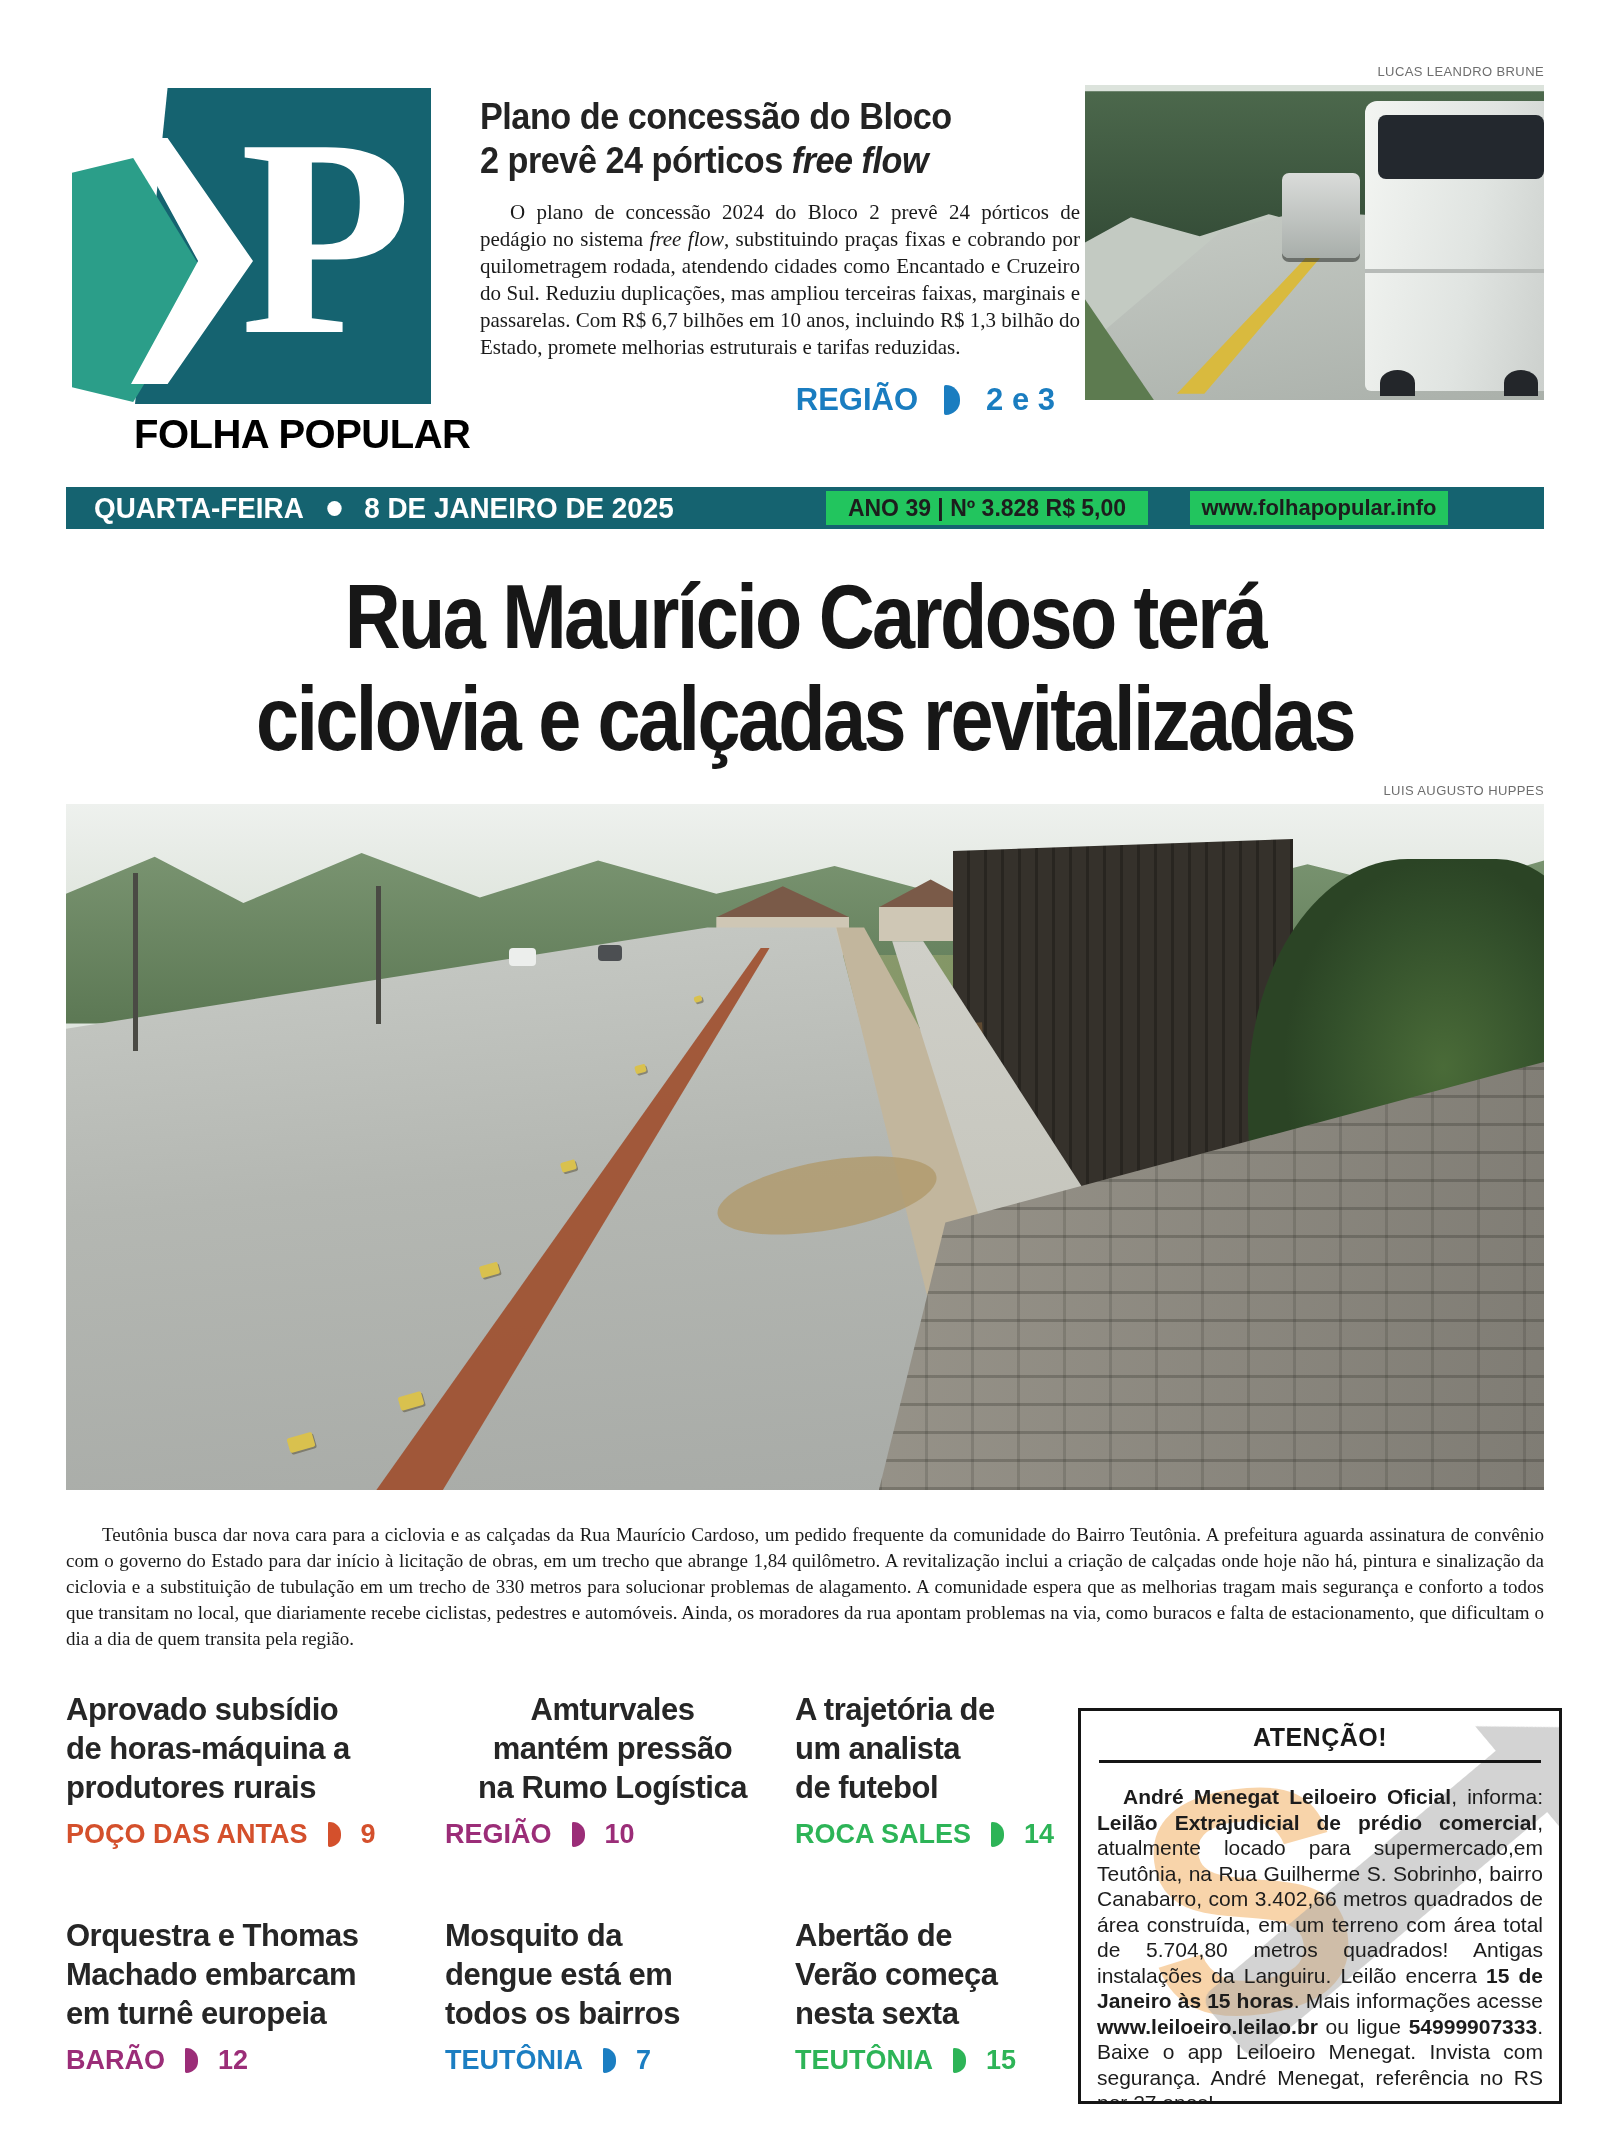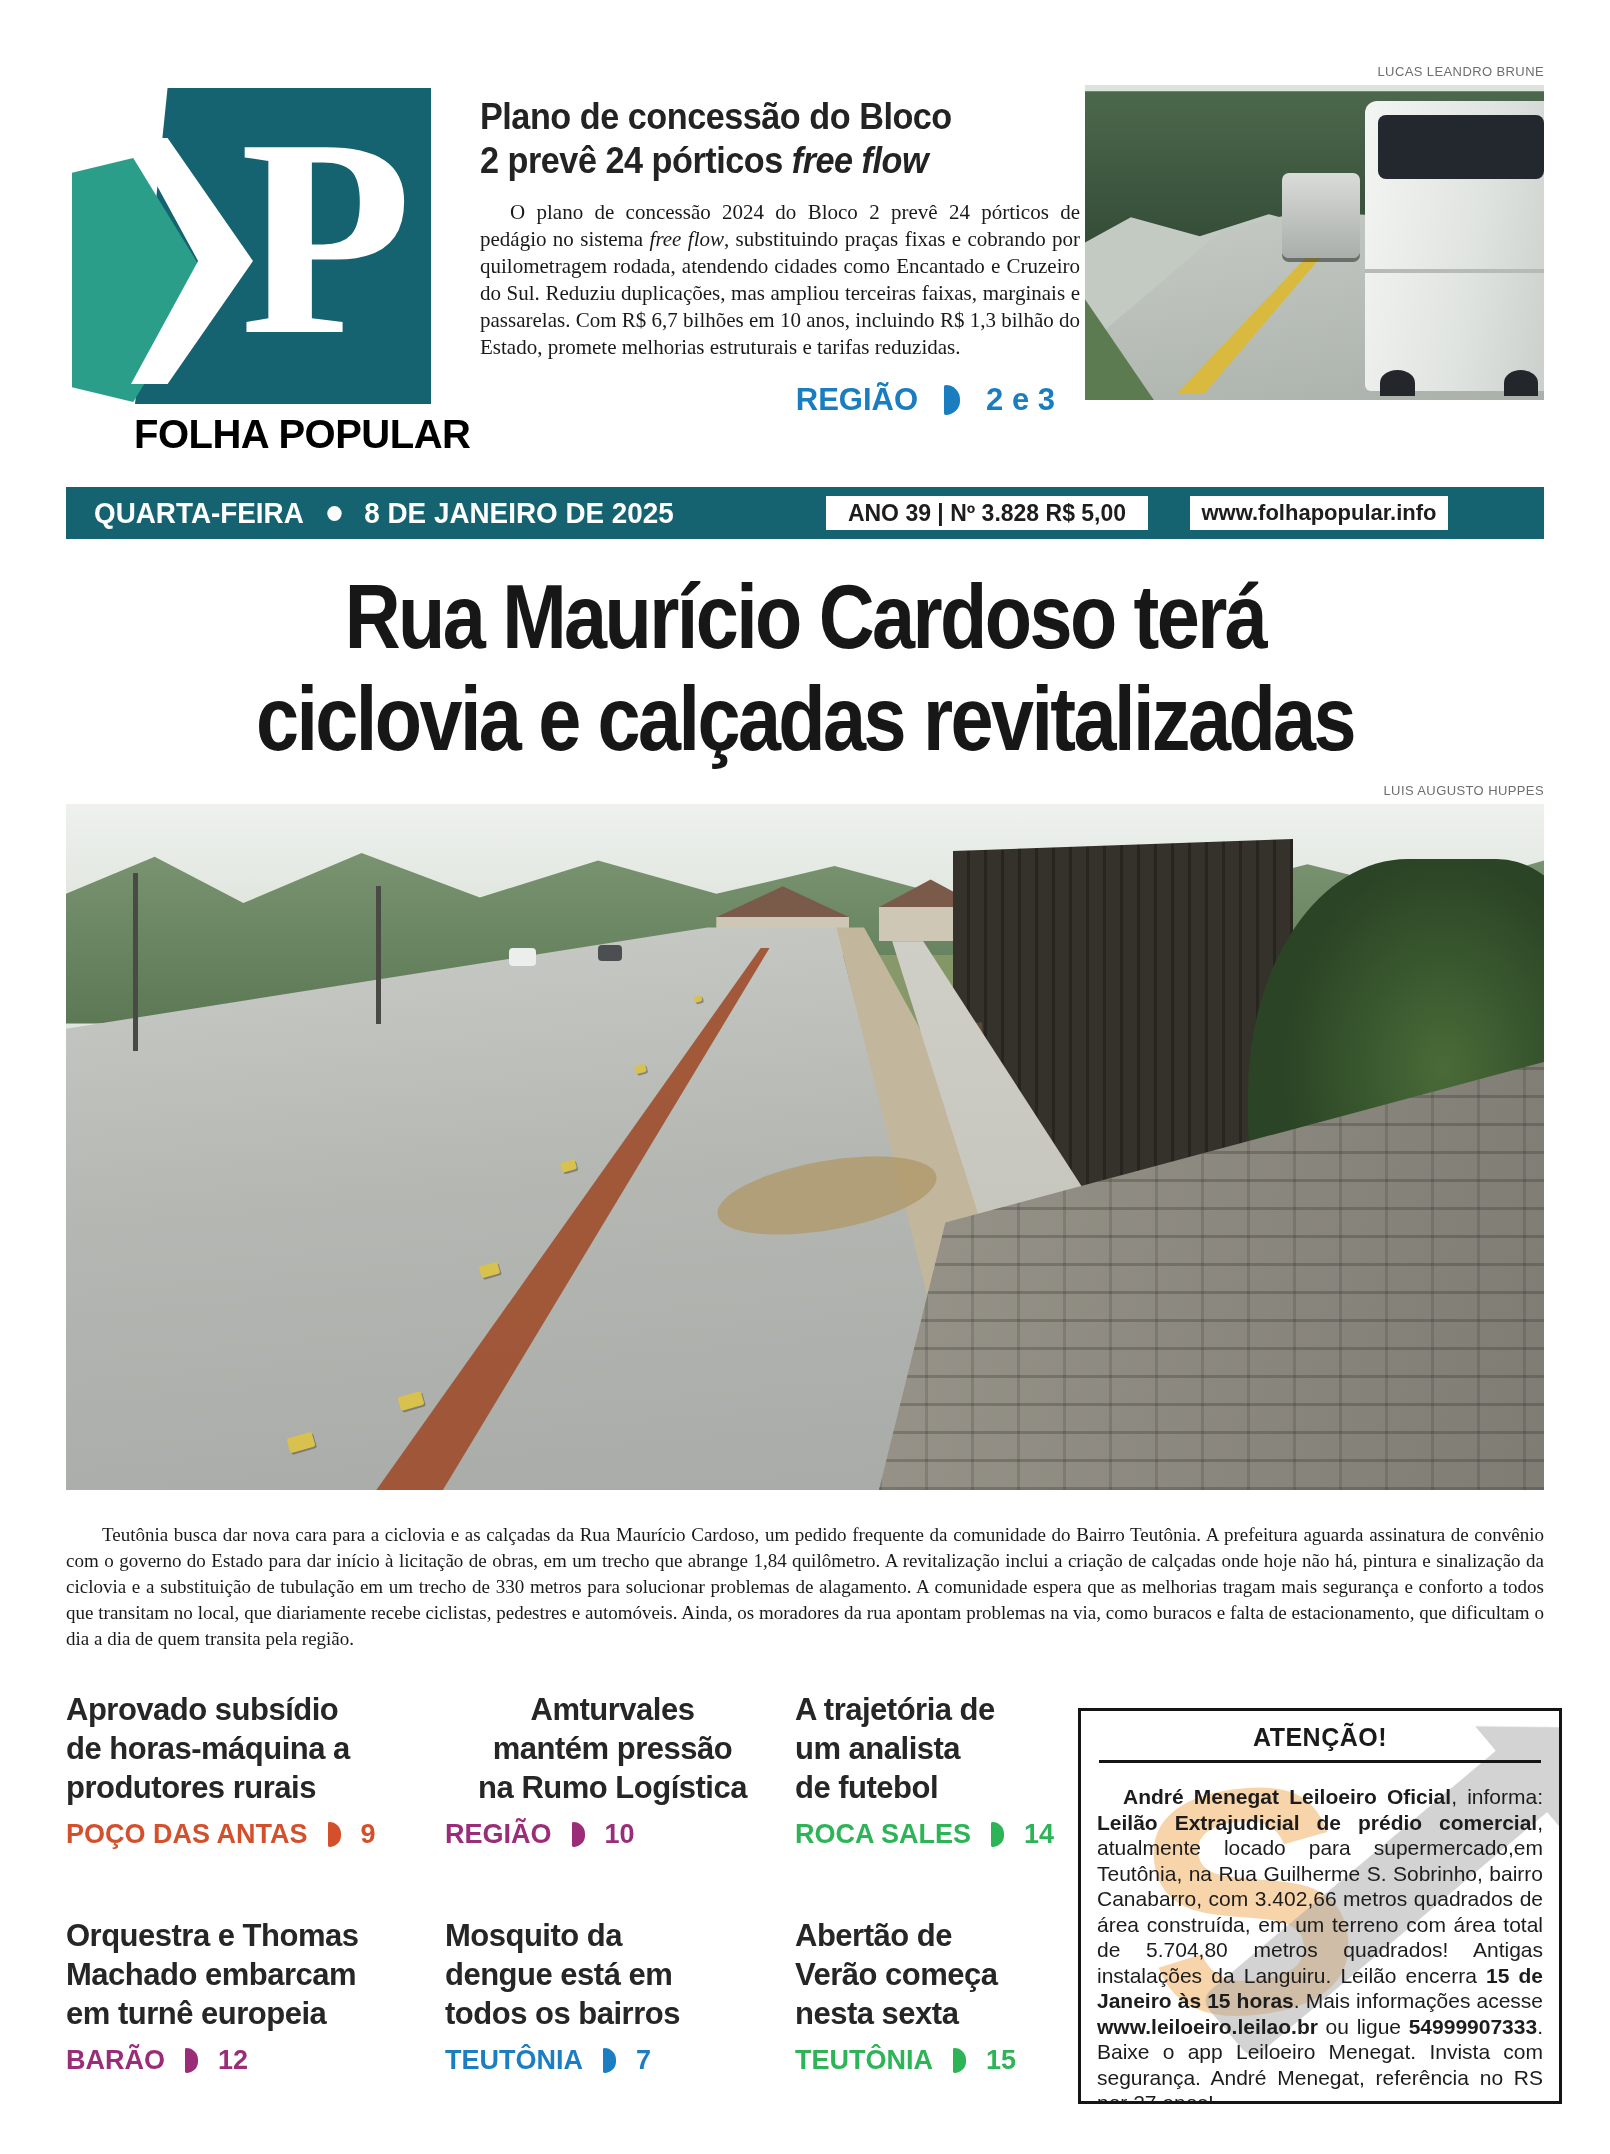--- a/index.html
+++ b/index.html
@@ -55,24 +55,24 @@
   .mp-shoulder{position:absolute;left:0;top:18%;width:75%;height:82%;background:#c2b69d;clip-path:polygon(69.5% 0,72% 0,100% 100%,82% 100%);}
   .mp-sidewalk{position:absolute;left:52%;top:20%;width:30%;height:80%;background:linear-gradient(#cfcfc8,#bdbdb3);clip-path:polygon(13% 0,20% 0,100% 100%,52% 100%);}
   .mp-wall{position:absolute;left:55%;top:35%;width:45%;height:65%;background:repeating-linear-gradient(0deg,rgba(45,45,38,.28) 0 3px,transparent 3px 28px),repeating-linear-gradient(90deg,rgba(45,45,38,.18) 0 3px,transparent 3px 46px),linear-gradient(100deg,#98948a,#7f7c74);clip-path:polygon(10% 40%,100% 4%,100% 100%,0 100%);}
   .mp-stripe{position:absolute;inset:0;background:#9e4e2c;clip-path:polygon(21% 100%,25.5% 100%,47.6% 21%,47% 21%);opacity:.9;}
   .tach{position:absolute;background:#d9c14e;border-radius:2px;transform:rotate(-16deg);box-shadow:1px 2px 0 rgba(60,50,20,.4);}
   .mp-car{position:absolute;border-radius:4px;}
   .mp-pole{position:absolute;width:5px;background:#4a4a44;}
   .mp-dry{position:absolute;left:44%;top:52%;width:15%;height:10%;background:#b09a6b;border-radius:50%;transform:rotate(-10deg);opacity:.8;}
 
   
-  .datebar{position:absolute;left:66px;top:487px;width:1478px;height:52px;display:flex;align-items:center;color:#fff;}
+  .datebar{position:absolute;left:66px;top:487px;width:1478px;height:42px;display:flex;align-items:center;color:#fff;}
   .db-left{margin-left:28px;font-size:29px;font-weight:800;letter-spacing:0;white-space:nowrap;transform:scaleX(.96);transform-origin:0 50%;display:flex;align-items:center;}
   .db-dot{display:inline-block;width:15px;height:15px;border-radius:50%;background:#fff;margin:0 24px;}
-  .db-box{background:#ffffff;color:#1d1d1d;font-weight:700;display:flex;align-items:center;justify-content:center;}
+  .db-box{background:#22c55e;color:#1d1d1d;font-weight:700;display:flex;align-items:center;justify-content:center;}
   .db-edition{margin-left:auto;font-size:23px;width:322px;height:34px;}
   .db-site{margin-left:42px;margin-right:96px;font-size:22px;width:258px;height:34px;}
 
   
   .main-head{position:absolute;left:0;top:566px;width:1610px;text-align:center;font-size:90px;line-height:102px;font-weight:700;letter-spacing:-3px;color:#171717;transform:scaleX(.86);transform-origin:50% 0;}
 
   
   .caption{position:absolute;left:66px;top:1503px;width:1478px;font-family:"Liberation Serif",serif;font-size:19px;line-height:26px;text-align:justify;text-indent:36px;color:#1a1a1a;}
 
   

